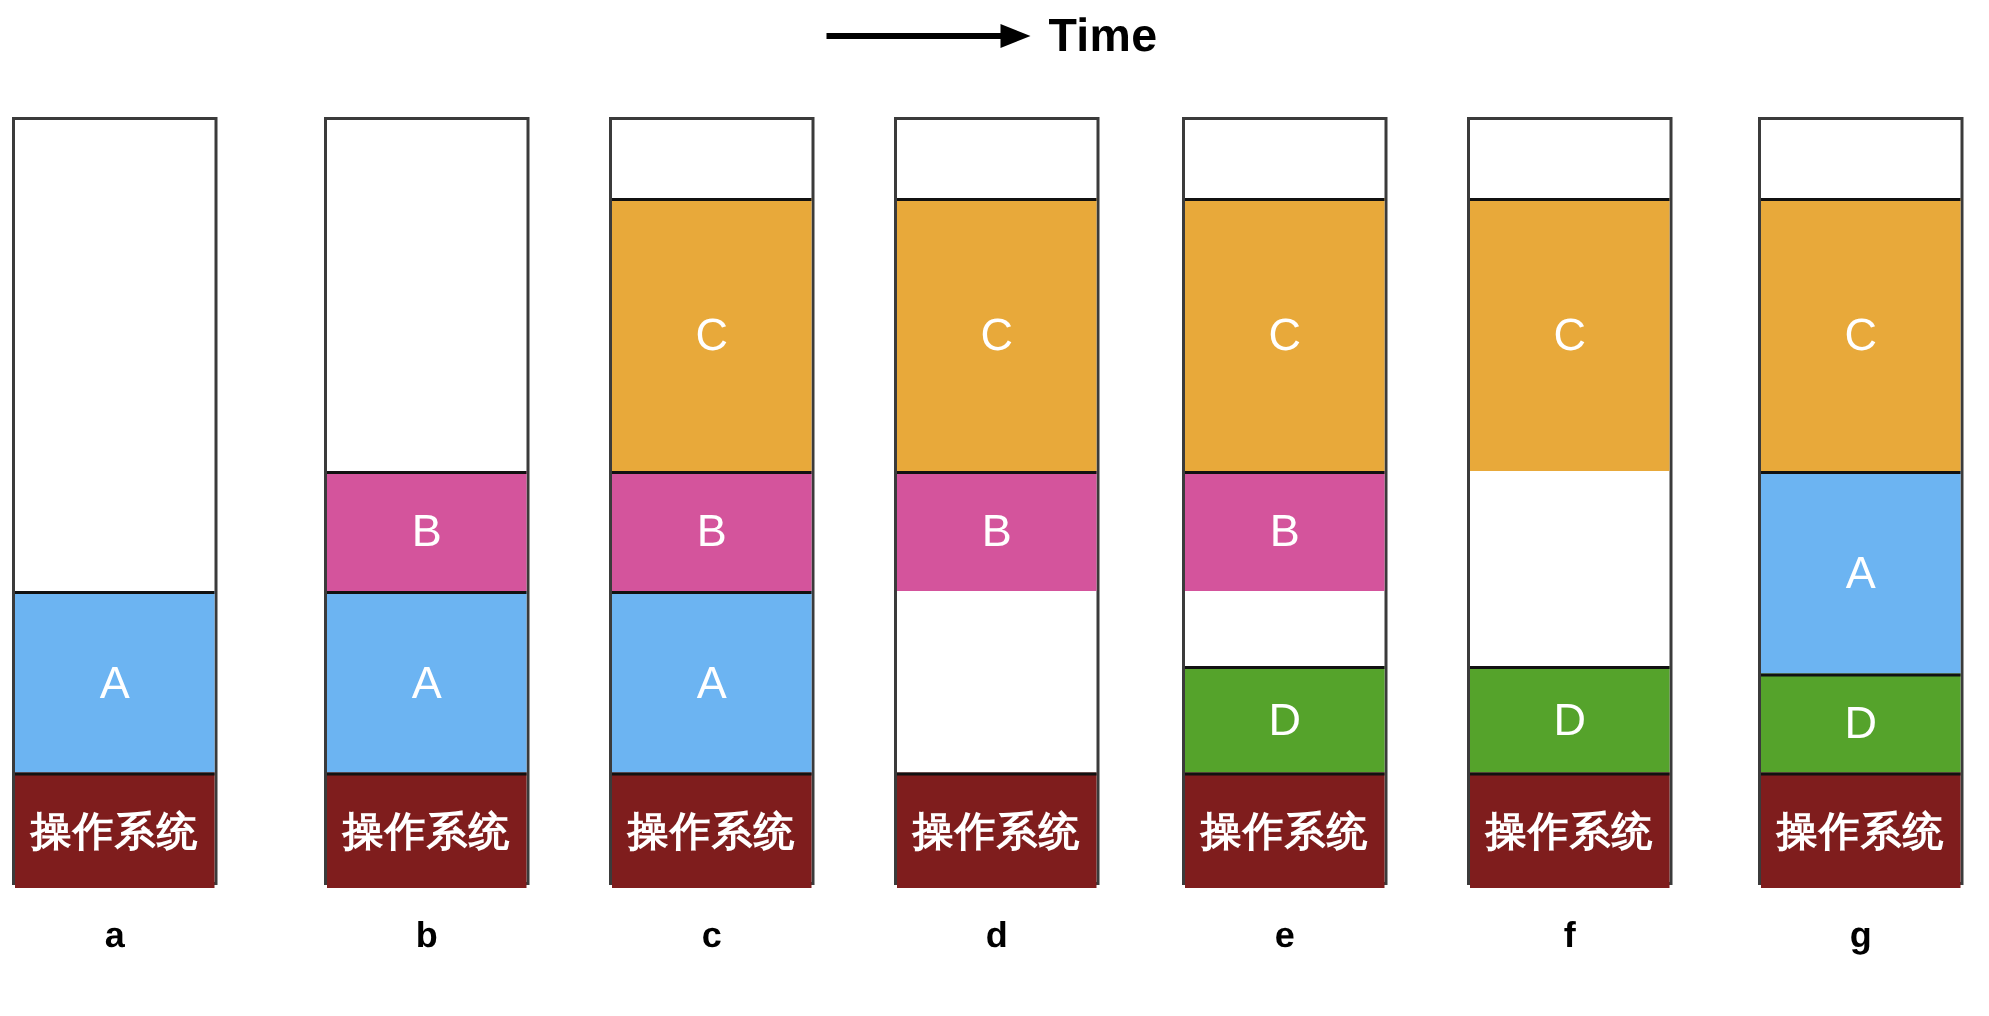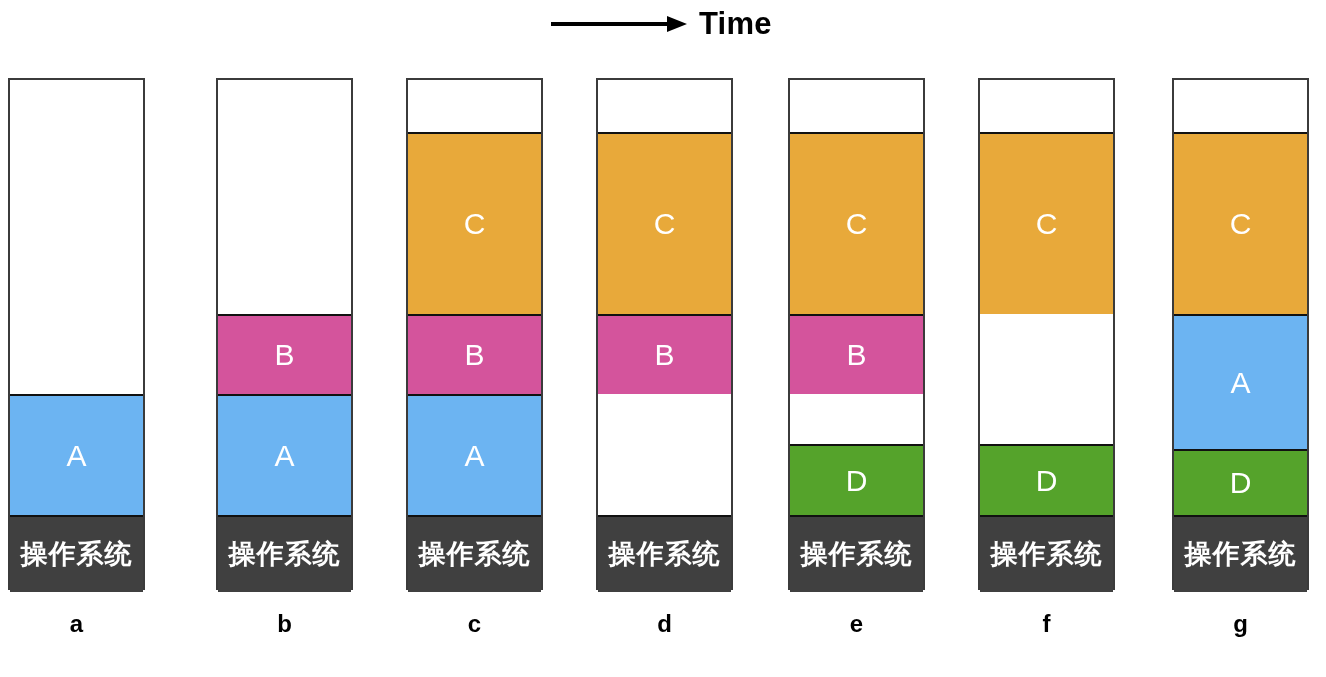--- a/index.html
+++ b/index.html
@@ -83,21 +83,21 @@
     background: transparent;
     color: transparent;
   }
   .seg.bordered-top  { border-top: 2px solid #111111; }
 
   .seg-A { background: #6CB4F2; }
   .seg-B { background: #D4549C; }
   .seg-C { background: #E8A93A; }
   .seg-D { background: #55A32B; }
   .seg-OS {
-    background: #404040;
+    background: #7f1d1d;
     font-size: 27px;
     font-weight: bold;
     letter-spacing: 1px;
   }
 
   .column-label {
     position: absolute;
     top: 612px;
     left: 0;
     width: 137px;

